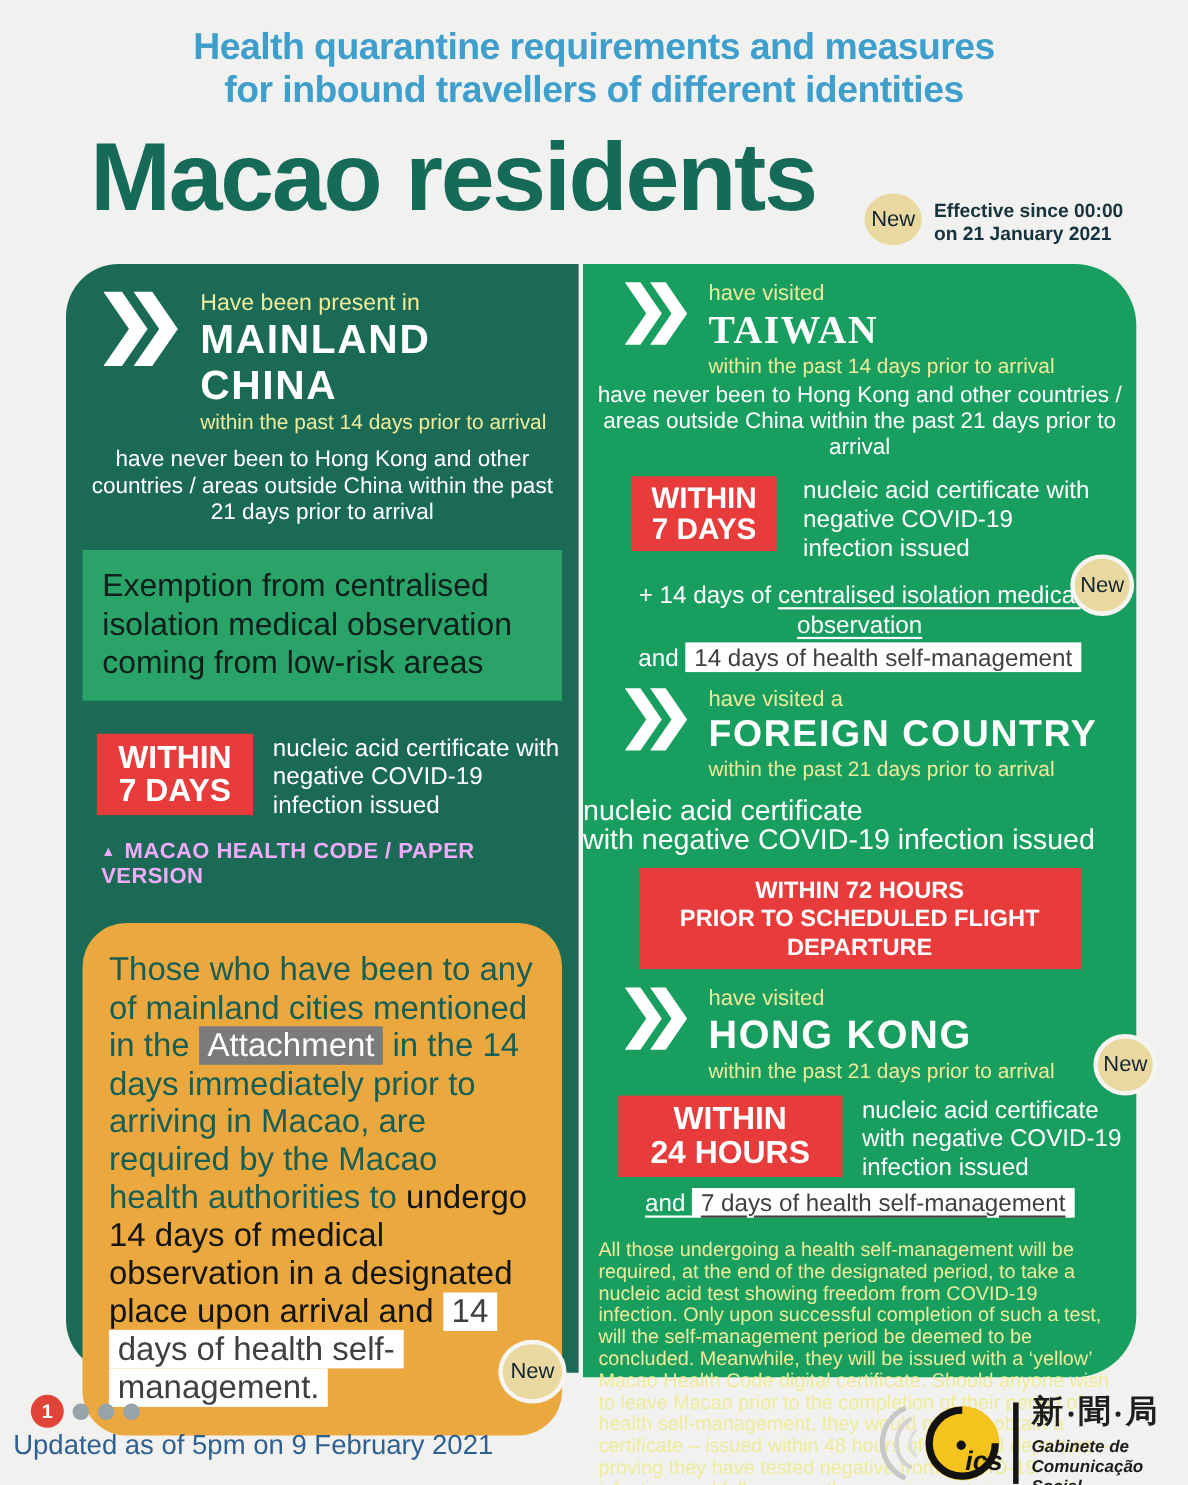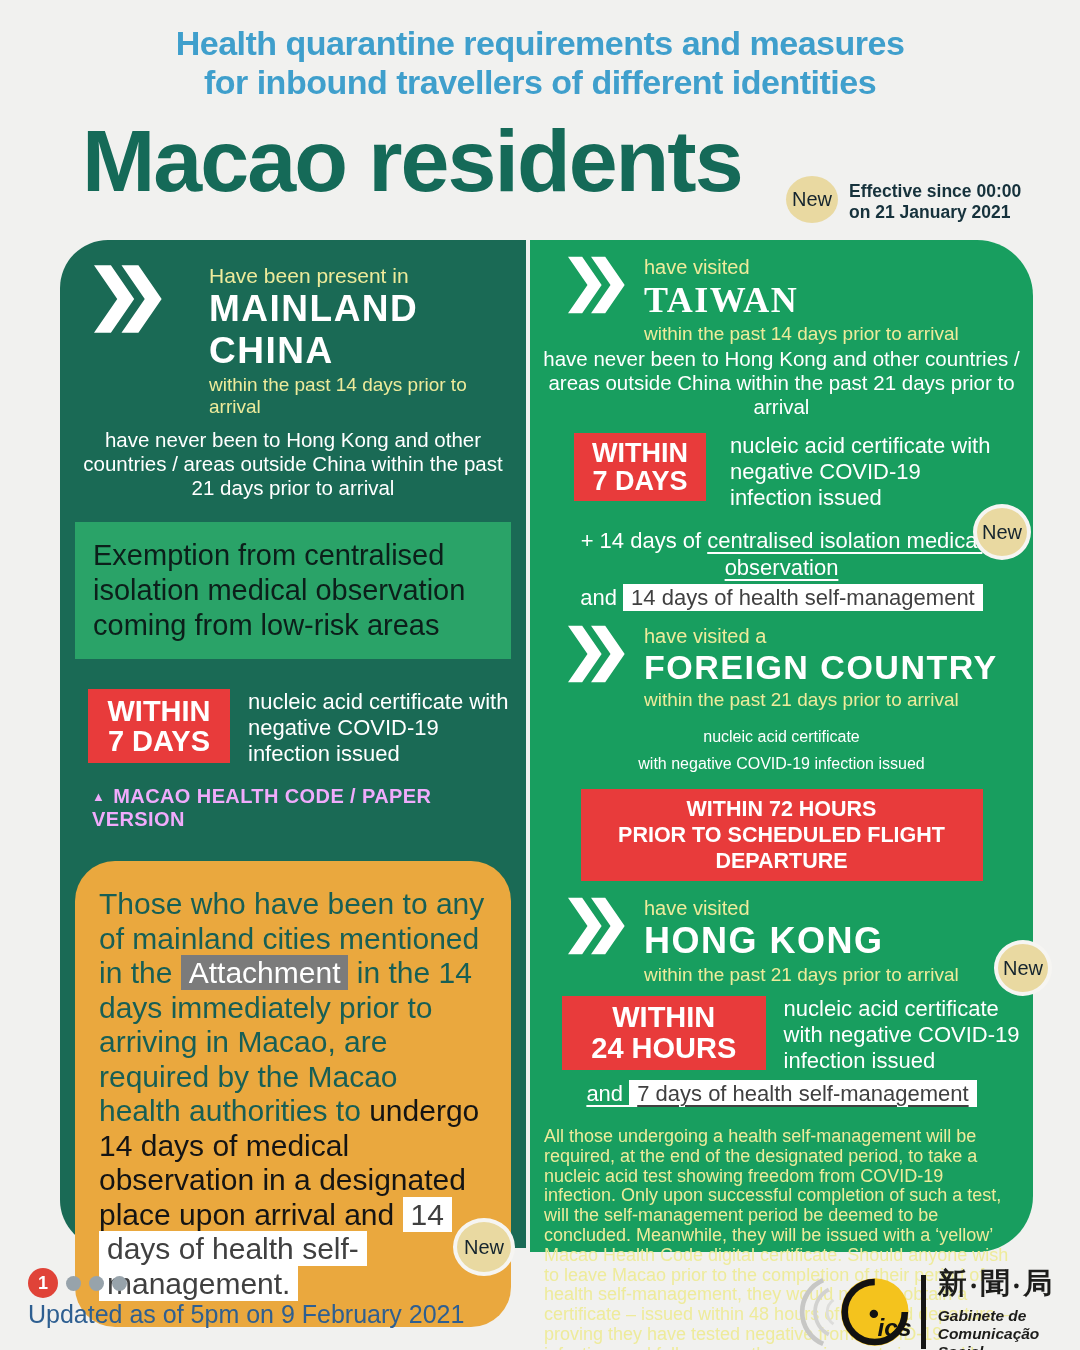--- a/index.html
+++ b/index.html
@@ -65,21 +65,21 @@
   .u-red { text-decoration:underline; text-underline-offset:4px; }
   .banner { margin:12px auto 0 auto; width:402px; background:#e83b3b; color:#fff;
     font-weight:bold; text-align:center; font-size:21.5px; line-height:26px; padding:7px 0; }
   .sm-note { margin:20px 14px 0 14px; color:#eeeb9b; font-size:18px; line-height:19.8px; }
 
   
   .pager { position:absolute; left:28px; top:1268px; display:flex; align-items:center; }
   .page-num { width:30px; height:30px; border-radius:50%; background:#e04338; color:#fff;
     font-weight:bold; font-size:18px; display:flex; align-items:center; justify-content:center; }
   .dot { width:15px; height:15px; border-radius:50%; background:#97a3ab; margin-left:8px; }
-  .updated { position:absolute; left:28px; top:1300px; color:#2e5f91; font-size:25px; }
+  .updated { position:absolute; left:12px; top:1300px; color:#2e5f91; font-size:25px; }
 
   .logo { position:absolute; left:795px; top:1262px; display:flex; align-items:center; }
   .logo-sep { width:5px; height:74px; background:#151515; margin:0 12px 0 4px; }
   .logo-cn { color:#1d1d1b; font-weight:bold; font-size:29px; letter-spacing:3px; }
   .logo-pt { color:#1d1d1b; font-weight:bold; font-style:italic; font-size:15.5px; line-height:18px; margin-top:3px; }
 </style>
 </head>
 <body>
 
 <div class="canvas">
@@ -90,21 +90,21 @@
   </div>
   <div class="page-title">Macao residents</div>
   <div class="new-pill new-top">New</div>
   <div class="effective">
     <div>Effective since 00:00</div>
     <div>on 21 January 2021</div>
   </div>
 
   <div class="panel panel-left">
 
-    <div class="sec-head" style="margin:24px 10px 0 34px;gap:27px;">
+    <div class="sec-head" style="margin:24px 10px 0 34px;">
       <svg class="chev" width="74" height="70" viewBox="0 0 70 64">
         <polygon points="0,0 16,0 38,32 16,64 0,64 22,32" fill="#ffffff"></polygon>
         <polygon points="26,0 42,0 64,32 42,64 26,64 48,32" fill="#ffffff"></polygon>
       </svg>
       <div class="sec-texts">
         <div class="sec-intro">Have been present in</div>
         <div class="sec-region" style="font-size:37px;">MAINLAND CHINA</div>
         <div class="sec-period">within the past 14 days prior to arrival</div>
       </div>
     </div>
@@ -169,21 +169,21 @@
         <polygon points="0,0 16,0 38,32 16,64 0,64 22,32" fill="#ffffff"></polygon>
         <polygon points="26,0 42,0 64,32 42,64 26,64 48,32" fill="#ffffff"></polygon>
       </svg>
       <div class="sec-texts">
         <div class="sec-intro" style="font-size:20px;">have visited a</div>
         <div class="sec-region" style="font-size:34px;">FOREIGN COUNTRY</div>
         <div class="sec-period">within the past 21 days prior to arrival</div>
       </div>
     </div>
 
-    <div class="cert" style="margin-top:12px; text-align:center; font-size:16px; line-height:27px;">
+    <div class="cert" style="margin-top:12px; font-size:26px; line-height:27px;">
       <div>nucleic acid certificate</div>
       <div>with negative COVID-19 infection issued</div>
     </div>
 
     <div class="banner">
       <div>WITHIN 72 HOURS</div>
       <div>PRIOR TO SCHEDULED FLIGHT DEPARTURE</div>
     </div>
 
     <div class="sec-head" style="margin:16px 10px 0 38px;">

